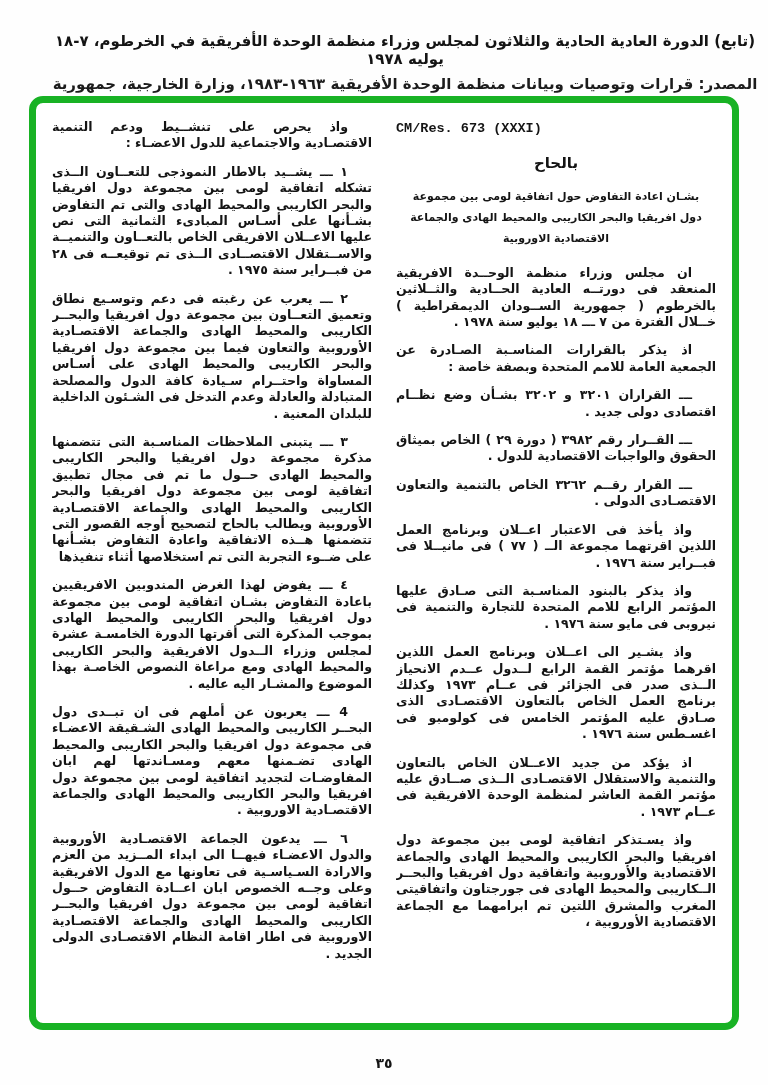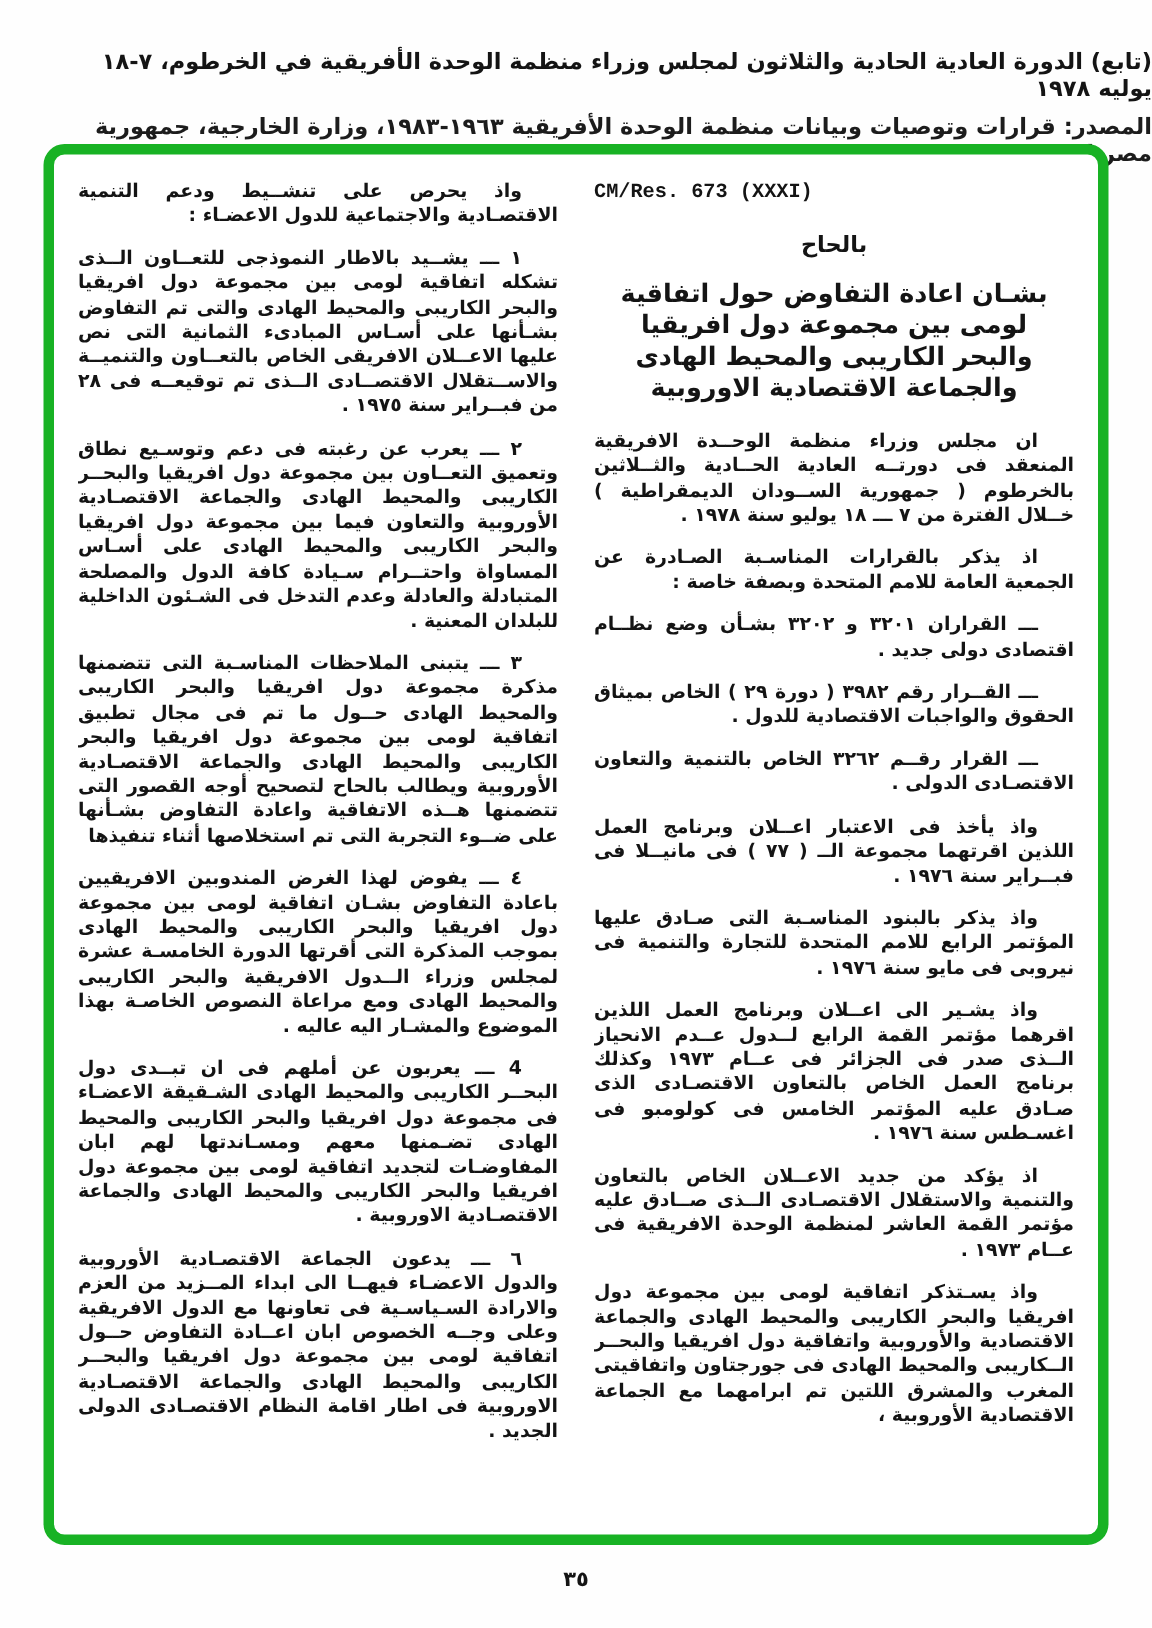--- a/index.html
+++ b/index.html
@@ -12,21 +12,21 @@
     position: relative;
     width: 768px;
     height: 1085px;
     background: #fefefe;
     overflow: hidden;
     color: #141414;
   }
   
   .doc-header {
     direction: rtl;
-    text-align: right;
+    text-align: center;
     padding-top: 32px;
     padding-left: 42px;
   }
   .doc-header .line1 {
     font-size: 15px;
     font-weight: bold;
     letter-spacing: 0.2px;
   }
   .doc-header .line2 {
     font-size: 15px;
@@ -78,32 +78,32 @@
     text-indent: 0;
   }
   .res-word {
     text-align: center;
     font-size: 15px;
     font-weight: bold;
     margin: 0 0 14px 0;
   }
   .res-title {
     text-align: center;
-    font-size: 17px;
+    font-size: 11px;
     font-weight: bold;
     line-height: 21px;
     margin: 0 auto 16px auto;
     max-width: 312px;
     text-indent: 0;
   }
   
   .page-number {
     position: absolute;
     left: 0;
-    bottom: 24px;
+    bottom: 14px;
     width: 100%;
     text-align: center;
     font-size: 14px;
     font-weight: bold;
     direction: rtl;
   }
 </style>
 </head>
 <body>
 

